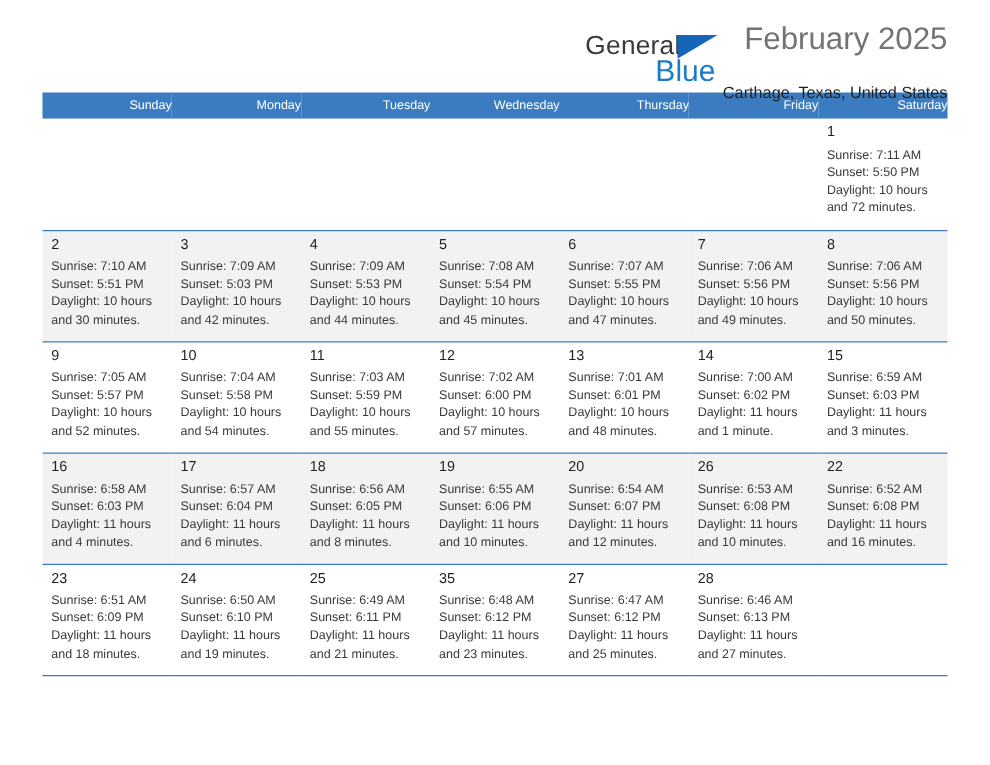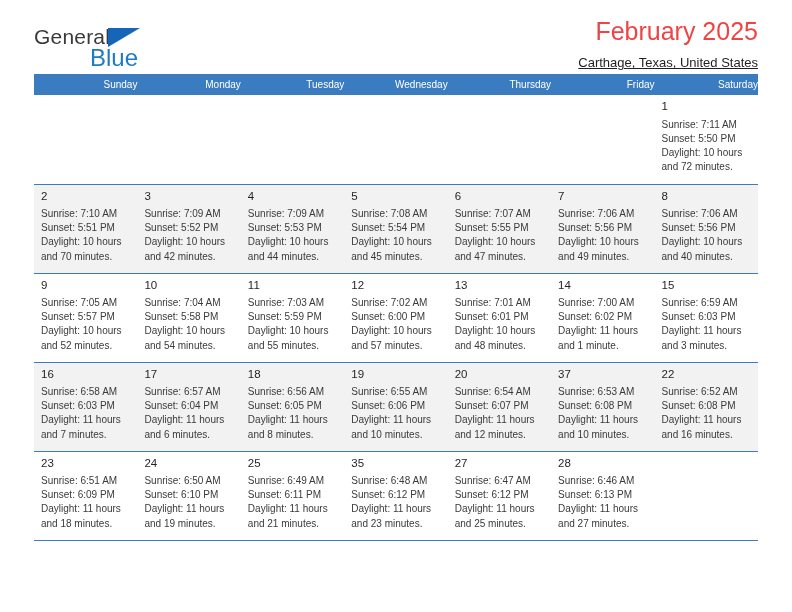--- a/index.html
+++ b/index.html
@@ -21,21 +21,21 @@
     box-sizing: border-box;
     padding: 0 34px;
   }
 
   
   .header {
     position: relative;
     height: 74px;
     display: flex;
     align-items: flex-start;
-    justify-content: space-between;
+    justify-content: flex-end;
   }
   .brand {
     position: relative;
     margin-top: 26px;
     width: 110px;
     height: 46px;
     line-height: 1;
   }
   .brand-general {
     font-size: 21px;
@@ -58,30 +58,29 @@
     top: 20px;
     font-size: 24px;
     color: #1f7bc4;
   }
   .title-block {
     margin-top: 18px;
     text-align: right;
   }
   .cal-title {
     font-size: 25px;
-    color: #ef4444;
+    color: #737373;
     line-height: 1.05;
     font-weight: normal;
     margin: 0;
   }
   .cal-subtitle {
     font-size: 13px;
     color: #231f20;
-    margin-top: 11px;
-    text-decoration: underline;
+    margin-top: 22px;
   }
 
   
   .calendar {
     width: 724px;
     border-collapse: collapse;
     table-layout: fixed;
   }
   .calendar thead th {
     background: #3b7cc0;
@@ -194,30 +193,30 @@
           </td>
         </tr>
         <tr class="shade">
           <td>
             <div class="cell-inner">
               <div class="daynum">2</div>
               <div class="info">
                 <div>Sunrise: 7:10 AM</div>
                 <div>Sunset: 5:51 PM</div>
                 <div>Daylight: 10 hours</div>
-                <div>and 70 minutes.</div>
+                <div>and 30 minutes.</div>
               </div>
             </div>
           </td>
           <td>
             <div class="cell-inner">
               <div class="daynum">3</div>
               <div class="info">
                 <div>Sunrise: 7:09 AM</div>
-                <div>Sunset: 5:52 PM</div>
+                <div>Sunset: 5:03 PM</div>
                 <div>Daylight: 10 hours</div>
                 <div>and 42 minutes.</div>
               </div>
             </div>
           </td>
           <td>
             <div class="cell-inner">
               <div class="daynum">4</div>
               <div class="info">
                 <div>Sunrise: 7:09 AM</div>
@@ -260,21 +259,21 @@
               </div>
             </div>
           </td>
           <td>
             <div class="cell-inner">
               <div class="daynum">8</div>
               <div class="info">
                 <div>Sunrise: 7:06 AM</div>
                 <div>Sunset: 5:56 PM</div>
                 <div>Daylight: 10 hours</div>
-                <div>and 40 minutes.</div>
+                <div>and 50 minutes.</div>
               </div>
             </div>
           </td>
         </tr>
         <tr class="plain">
           <td>
             <div class="cell-inner">
               <div class="daynum">9</div>
               <div class="info">
                 <div>Sunrise: 7:05 AM</div>
@@ -352,21 +351,21 @@
           </td>
         </tr>
         <tr class="shade">
           <td>
             <div class="cell-inner">
               <div class="daynum">16</div>
               <div class="info">
                 <div>Sunrise: 6:58 AM</div>
                 <div>Sunset: 6:03 PM</div>
                 <div>Daylight: 11 hours</div>
-                <div>and 7 minutes.</div>
+                <div>and 4 minutes.</div>
               </div>
             </div>
           </td>
           <td>
             <div class="cell-inner">
               <div class="daynum">17</div>
               <div class="info">
                 <div>Sunrise: 6:57 AM</div>
                 <div>Sunset: 6:04 PM</div>
                 <div>Daylight: 11 hours</div>
@@ -402,21 +401,21 @@
               <div class="info">
                 <div>Sunrise: 6:54 AM</div>
                 <div>Sunset: 6:07 PM</div>
                 <div>Daylight: 11 hours</div>
                 <div>and 12 minutes.</div>
               </div>
             </div>
           </td>
           <td>
             <div class="cell-inner">
-              <div class="daynum">37</div>
+              <div class="daynum">26</div>
               <div class="info">
                 <div>Sunrise: 6:53 AM</div>
                 <div>Sunset: 6:08 PM</div>
                 <div>Daylight: 11 hours</div>
                 <div>and 10 minutes.</div>
               </div>
             </div>
           </td>
           <td>
             <div class="cell-inner">

